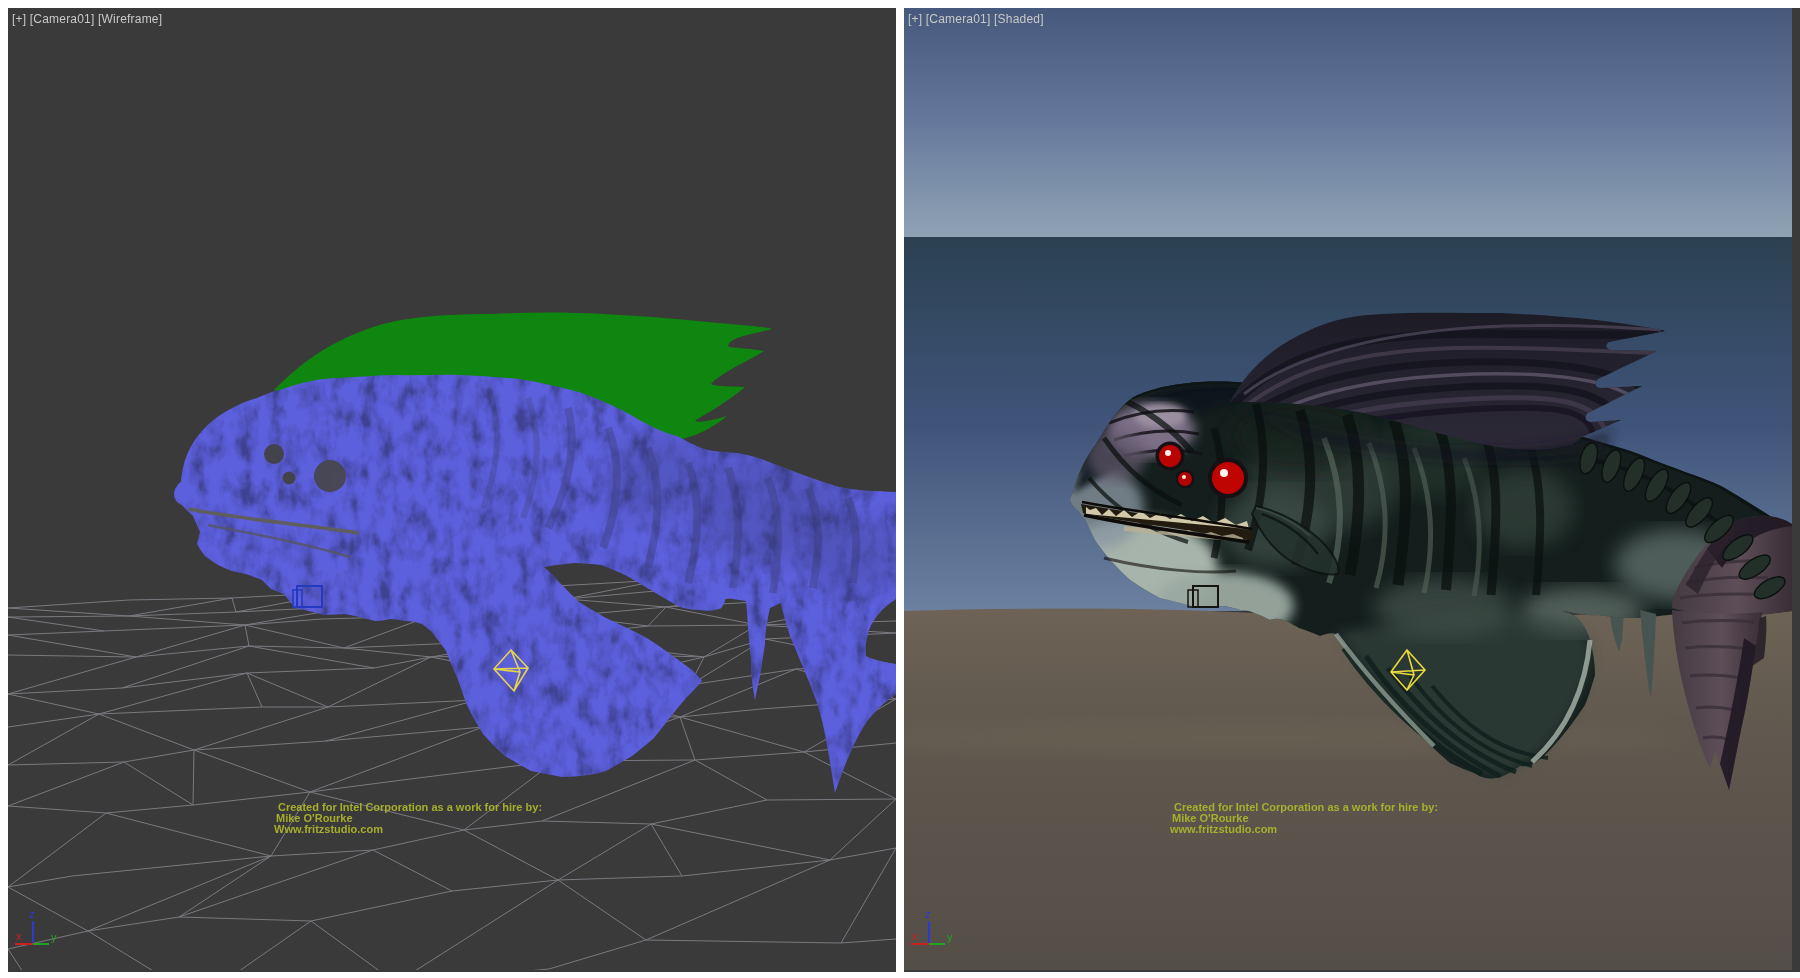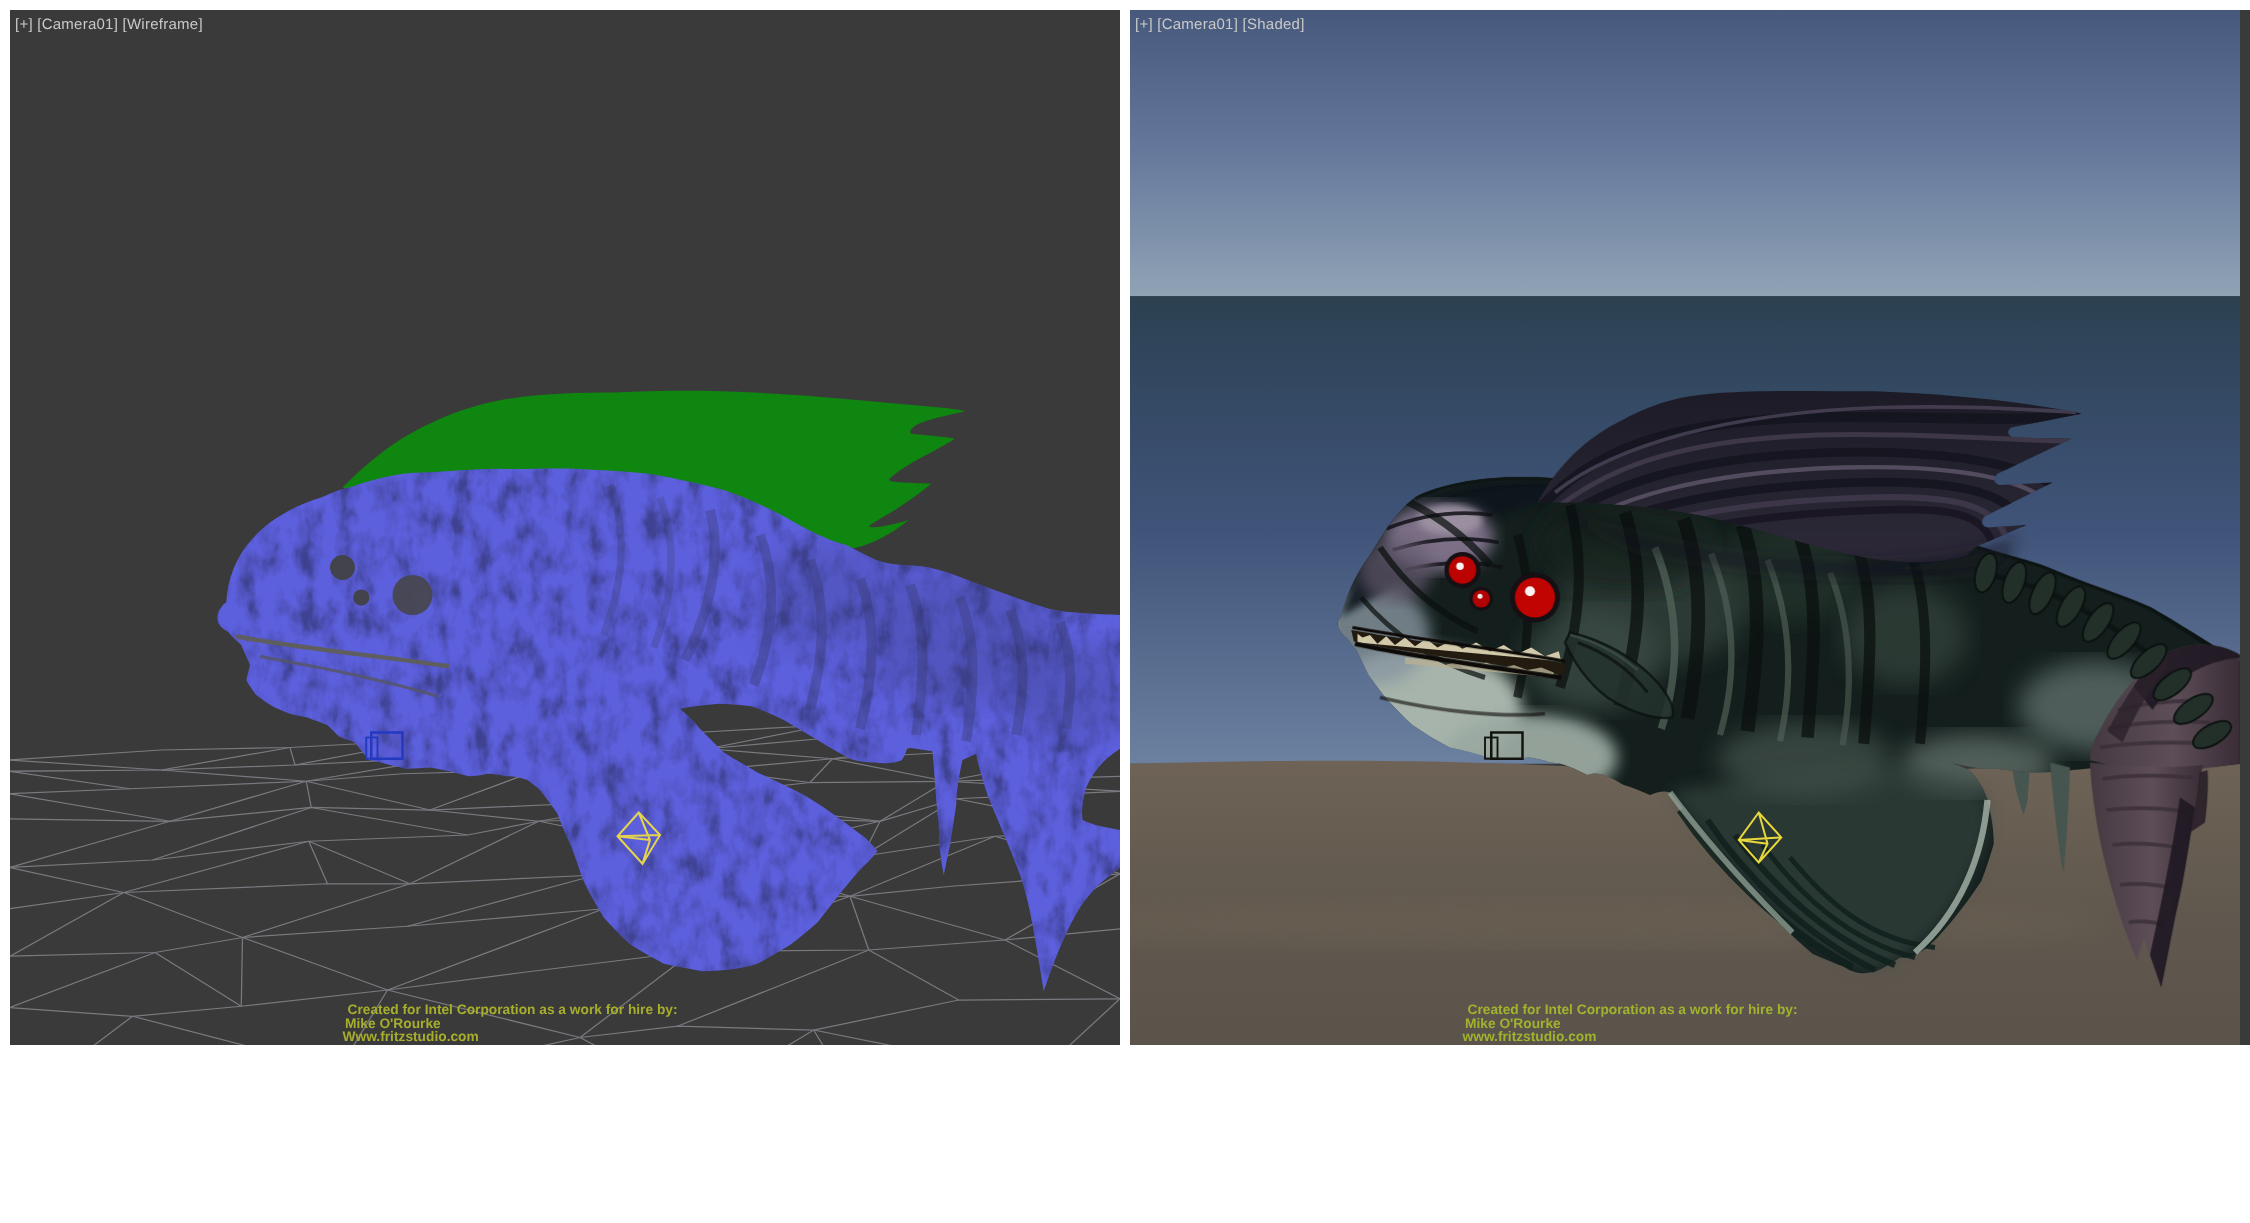--- a/index.html
+++ b/index.html
@@ -1,15 +1,15 @@
 <!DOCTYPE html>
 <html><head><meta charset="utf-8"><style>
 html,body{margin:0;padding:0;width:1800px;height:978px;background:#fff;overflow:hidden;
 font-family:"Liberation Sans",sans-serif;}
-.vp{position:absolute;top:8px;width:888px;height:828px;overflow:hidden;}
+.vp{position:absolute;top:8px;width:888px;height:964px;overflow:hidden;}
 #vpL{left:8px;background:#3a3a3a;}
 #vpR{left:904px;background:#3a3a3a;padding-left:22px;}
 .lab{position:absolute;left:4px;top:4px;font-size:12px;color:#c9c9c9;letter-spacing:.2px;z-index:9}
 svg{position:absolute;left:0;top:0}
 </style></head><body>
 <div class="vp" id="vpL">
 <div class="lab">[+] [Camera01] [Wireframe]</div>
 <svg width="888" height="962" viewBox="0 0 888 962">
 <defs>
 <filter id="blb">

